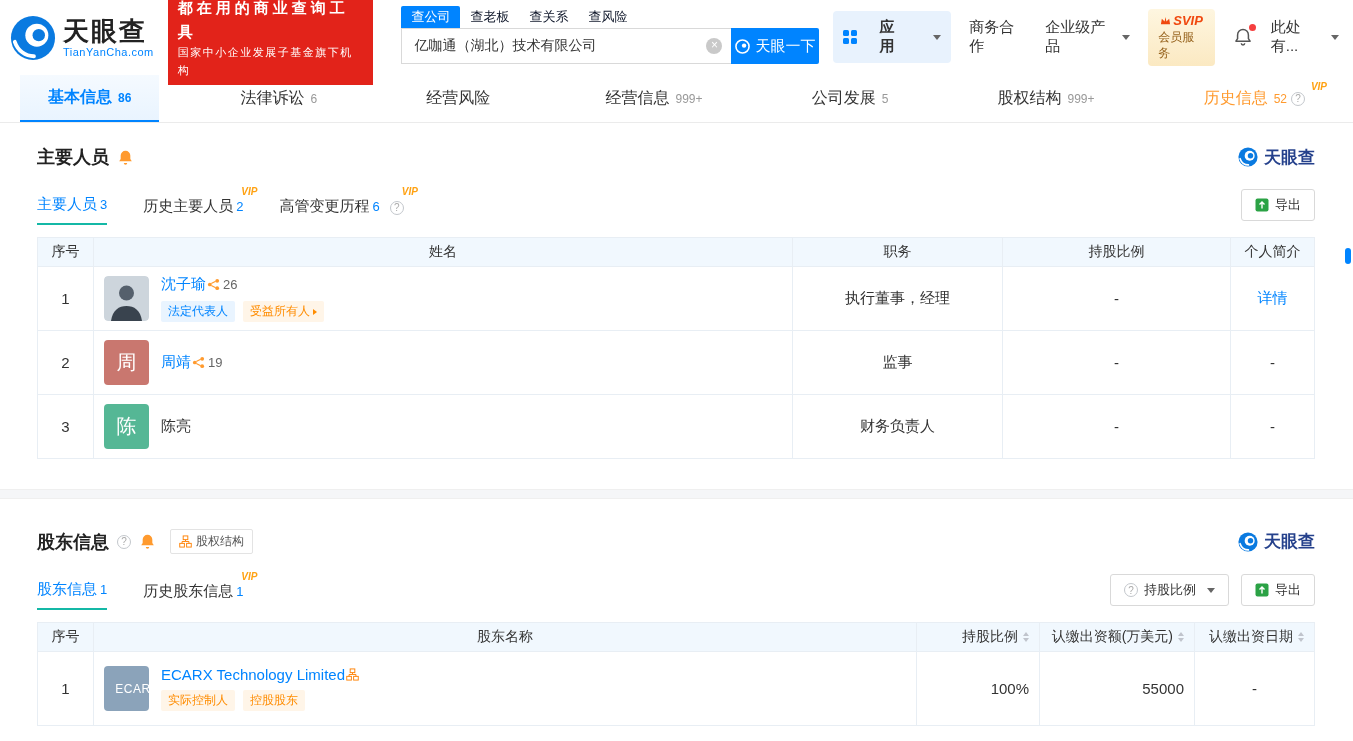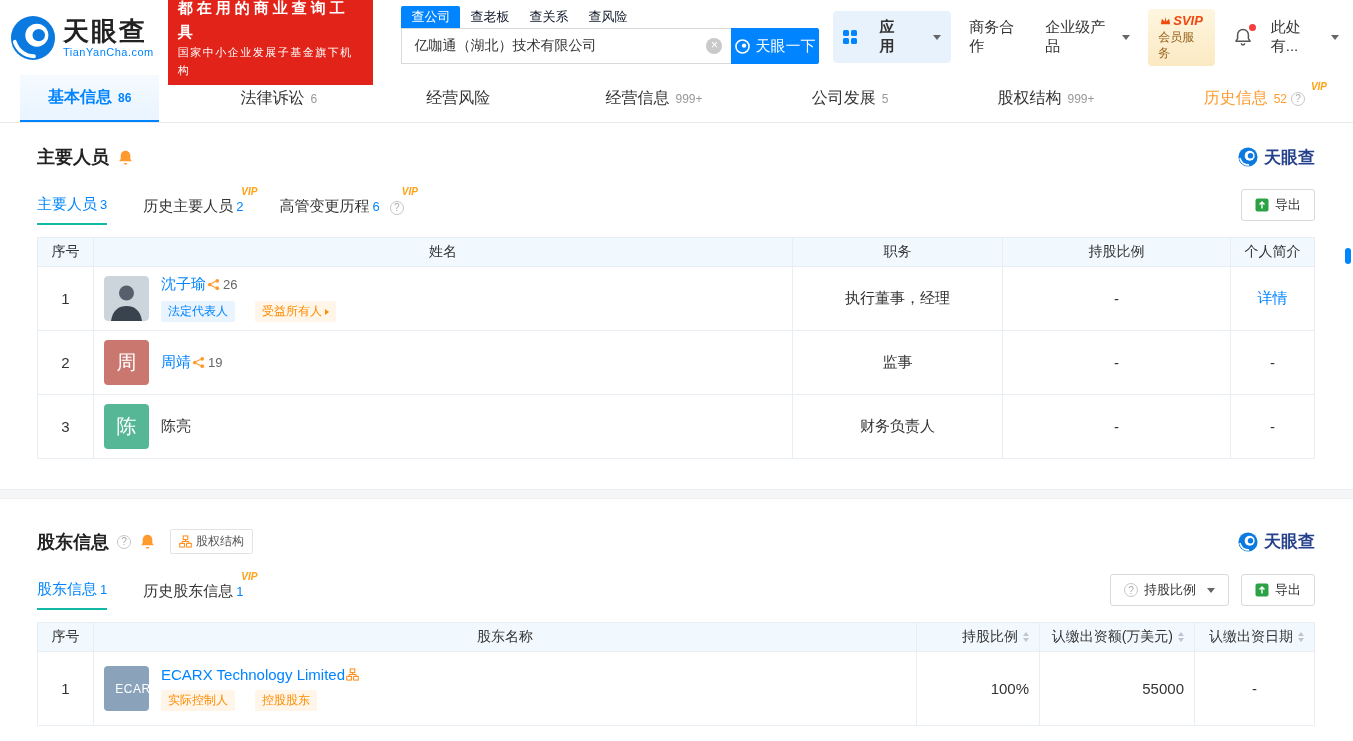--- a/index.html
+++ b/index.html
@@ -83,21 +83,21 @@
   .cell.left { justify-content: flex-start; padding: 0 10px; gap: 12px; }
   .cell.right, .thead .cell.right { justify-content: flex-end; padding-right: 10px; }
 
   .avatar { width: 45px; height: 45px; border-radius: 4px; color: #fff; display: flex; align-items: center; justify-content: center; font-size: 20px; flex: none; }
   .avatar.small-text { font-size: 12px; letter-spacing: .5px; padding-left: 13px; }
   .p-lines { display: flex; flex-direction: column; gap: 7px; }
   .name-line { display: flex; align-items: center; gap: 1px; }
   .name-link { color: #0084ff; cursor: pointer; }
   .name-plain { color: #333; }
   .score { display: flex; align-items: center; gap: 3px; color: #666; font-size: 13px; cursor: pointer; }
-  .tag-line { display: flex; gap: 20px; }
+  .tag-line { display: flex; gap: 8px; }
   .tag { font-size: 12px; padding: 2px 7px; border-radius: 2px; display: flex; align-items: center; gap: 3px; }
   .tag-blue { color: #0084ff; background: #e9f4ff; }
   .tag-orange { color: #ff8c00; background: #fff5e8; }
   .tag-caret { width: 0; height: 0; border-top: 3px solid transparent; border-bottom: 3px solid transparent; border-left: 4px solid #ff8c00; display: inline-block; }
   .link { color: #0084ff; cursor: pointer; }
 
   .sort { display: inline-flex; flex-direction: column; align-items: center; gap: 2px; margin-left: 5px; cursor: pointer; }
   .sort i { width: 0; height: 0; border-left: 3.5px solid transparent; border-right: 3.5px solid transparent; }
   .sort .up { border-bottom: 4px solid #c0c4cc; }
   .sort .down { border-top: 4px solid #c0c4cc; }

